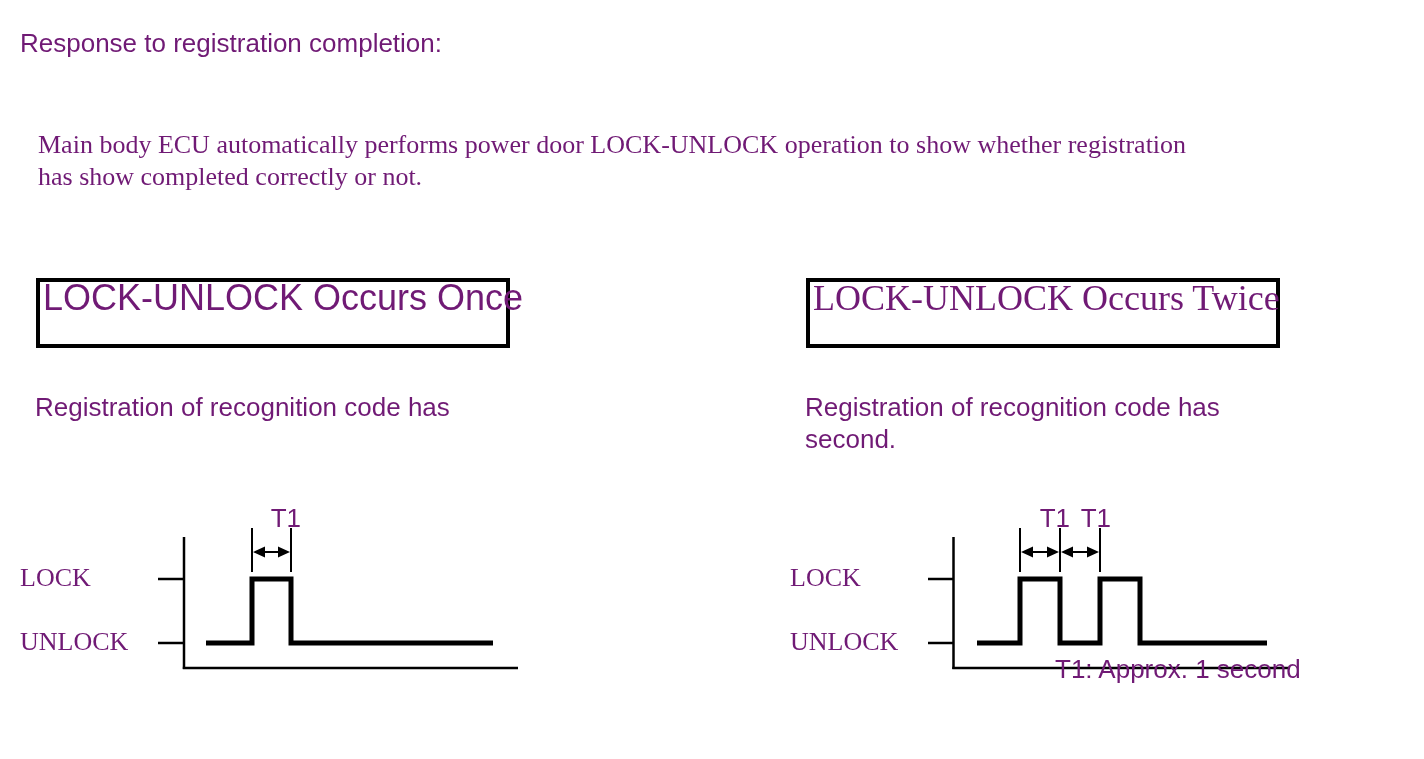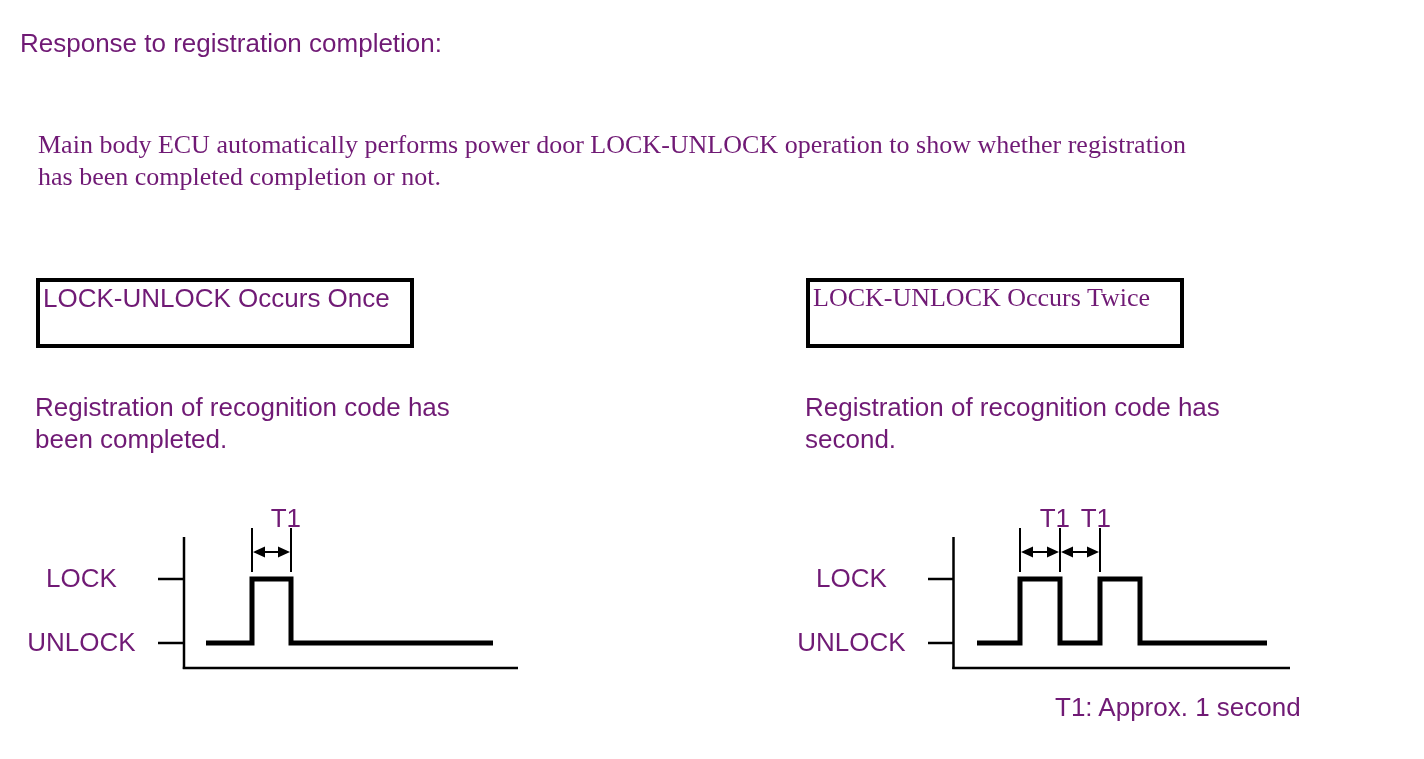--- a/index.html
+++ b/index.html
@@ -33,71 +33,71 @@
     font-family: Liberation Serif, serif;
   }
   .desc {
     line-height: 32px;
   }
   .desc-left { left: 35px; top: 391px; }
   .desc-right { left: 805px; top: 391px; }
   .case-box {
     position: absolute;
     top: 278px;
-    width: 378px;
+    width: 474px;
     height: 70px;
     border: 4px solid #000000;
     box-sizing: border-box;
     padding: 3px 0 0 3px;
-    font-size: 26px;
+    font-size: 36px;
     line-height: 26px;
     white-space: nowrap;
   }
   .box-left { left: 36px; }
   .box-right { left: 806px; font-family: Liberation Serif, serif; }
   .axis-label {
     width: 123px;
-    text-align: center;
+    text-align: left;
+    font-family: Liberation Serif, serif;
   }
   .t1-label {
     width: 60px;
     text-align: right;
   }
   .footnote {
     left: 1055px;
-    top: 694px;
+    top: 656px;
   }
   svg.diagram-layer {
     position: absolute;
     left: 0;
     top: 0;
   }
 </style>
 </head>
 <body>
 
 <div class="canvas">
 
   <div class="txt heading">Response to registration completion:</div>
 
   <div class="txt intro">
     <div>Main body ECU automatically performs power door LOCK-UNLOCK operation to show whether registration</div>
-    <div>has been completed completion or not.</div>
+    <div>has show completed correctly or not.</div>
   </div>
 
   <div class="case-box box-left">
     <span>LOCK-UNLOCK Occurs Once</span>
   </div>
   <div class="case-box box-right">
     <span>LOCK-UNLOCK Occurs Twice</span>
   </div>
 
   <div class="txt desc desc-left">
     <div>Registration of recognition code has</div>
-    <div>been completed.</div>
   </div>
   <div class="txt desc desc-right">
     <div>Registration of recognition code has</div>
     <div>second.</div>
   </div>
 
   <svg class="diagram-layer" width="1424" height="759" viewBox="0 0 1424 759">
 
     <g stroke="#000000" fill="none">
       <line x1="184" y1="537" x2="184" y2="669" stroke-width="2.5"></line>

